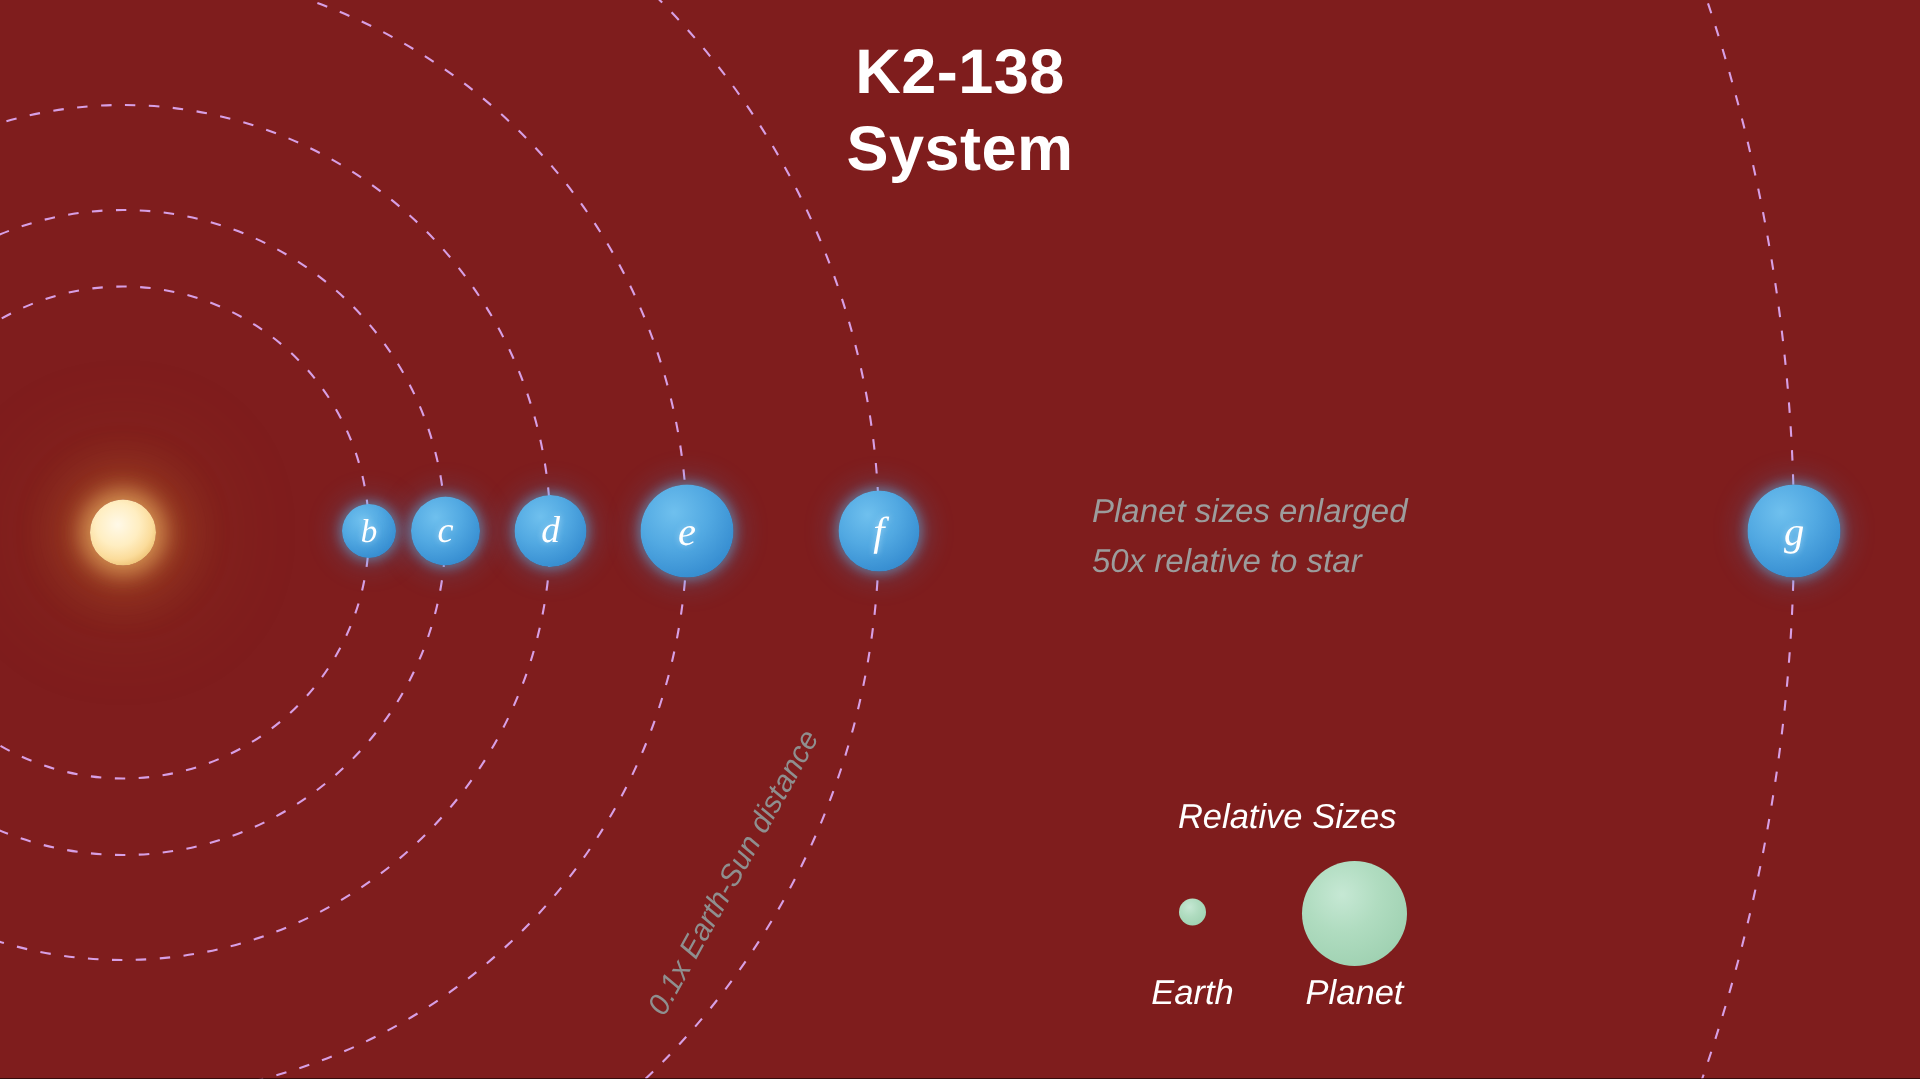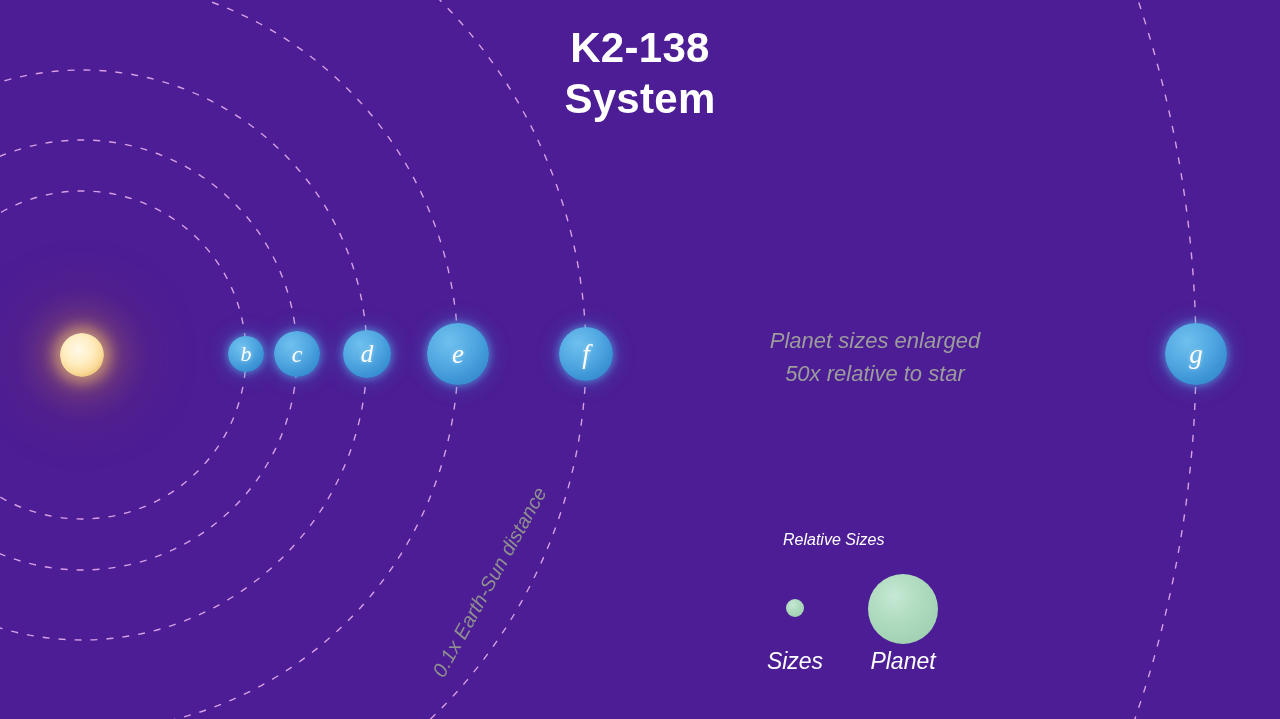--- a/index.html
+++ b/index.html
@@ -4,21 +4,21 @@
 <style>
   html, body {
     margin: 0;
     padding: 0;
     background: #000000;
   }
   #stage {
     position: relative;
     width: 1280px;
     height: 719px;
-    background: #4c1d95;
+    background: #7f1d1d;
     overflow: hidden;
     font-family: "Liberation Sans", sans-serif;
   }
   #orbits {
     position: absolute;
     left: 0; top: 0;
     width: 1280px; height: 719px;
   }
 
   
@@ -71,43 +71,43 @@
     user-select: none;
   }
 
   
   .annotation {
     position: absolute;
     color: #9c9c9c;
     font-style: italic;
     font-size: 22px;
     line-height: 1.5;
-    text-align: center;
+    text-align: left;
     white-space: pre-line;
   }
   .orbit-caption {
     position: absolute;
     color: #8f8f8f;
     font-style: italic;
     font-size: 20px;
     white-space: nowrap;
     transform-origin: left center;
   }
 
   
   .legend {
     position: absolute;
   }
   .legend-title {
     position: absolute;
     color: #ffffff;
     font-style: italic;
-    font-size: 16px;
+    font-size: 23px;
     white-space: nowrap;
-    text-align: left;
+    text-align: right;
   }
   .legend-body-circle {
     position: absolute;
     border-radius: 50%;
     background: radial-gradient(circle at 38% 32%,
                 #c6e8d4 0%, #b0dcc0 38%, #a2d3b4 72%, #95c8a8 100%);
   }
   .legend-label {
     position: absolute;
     color: #ffffff;
@@ -159,19 +159,19 @@
 
   <div class="annotation" id="annotation-el" style="left: 728px; top: 324px; width: 294px; color: rgb(156, 156, 156);">Planet sizes enlarged
 50x relative to star</div>
 
   <div class="orbit-caption" id="orbit-caption-el" style="left: 438px; top: 664px; color: rgb(143, 143, 143); transform: rotate(-61deg);">0.1x Earth-Sun distance</div>
 
   <div class="legend">
     <div class="legend-title" id="legend-title-el" style="left: 783px; top: 531px; width: 148px;">Relative Sizes</div>
     <div id="legend-bodies">
         <div class="legend-body-circle" style="left: 786px; top: 599px; width: 18px; height: 18px;"></div>
-        <div class="legend-label" style="left: 705px; top: 648px; width: 180px;">Sizes</div>
+        <div class="legend-label" style="left: 705px; top: 648px; width: 180px;">Earth</div>
         <div class="legend-body-circle" style="left: 868px; top: 574px; width: 70px; height: 70px;"></div>
         <div class="legend-label" style="left: 813px; top: 648px; width: 180px;">Planet</div>
       </div>
   </div>
 
 </div>
 
 </body></html>

